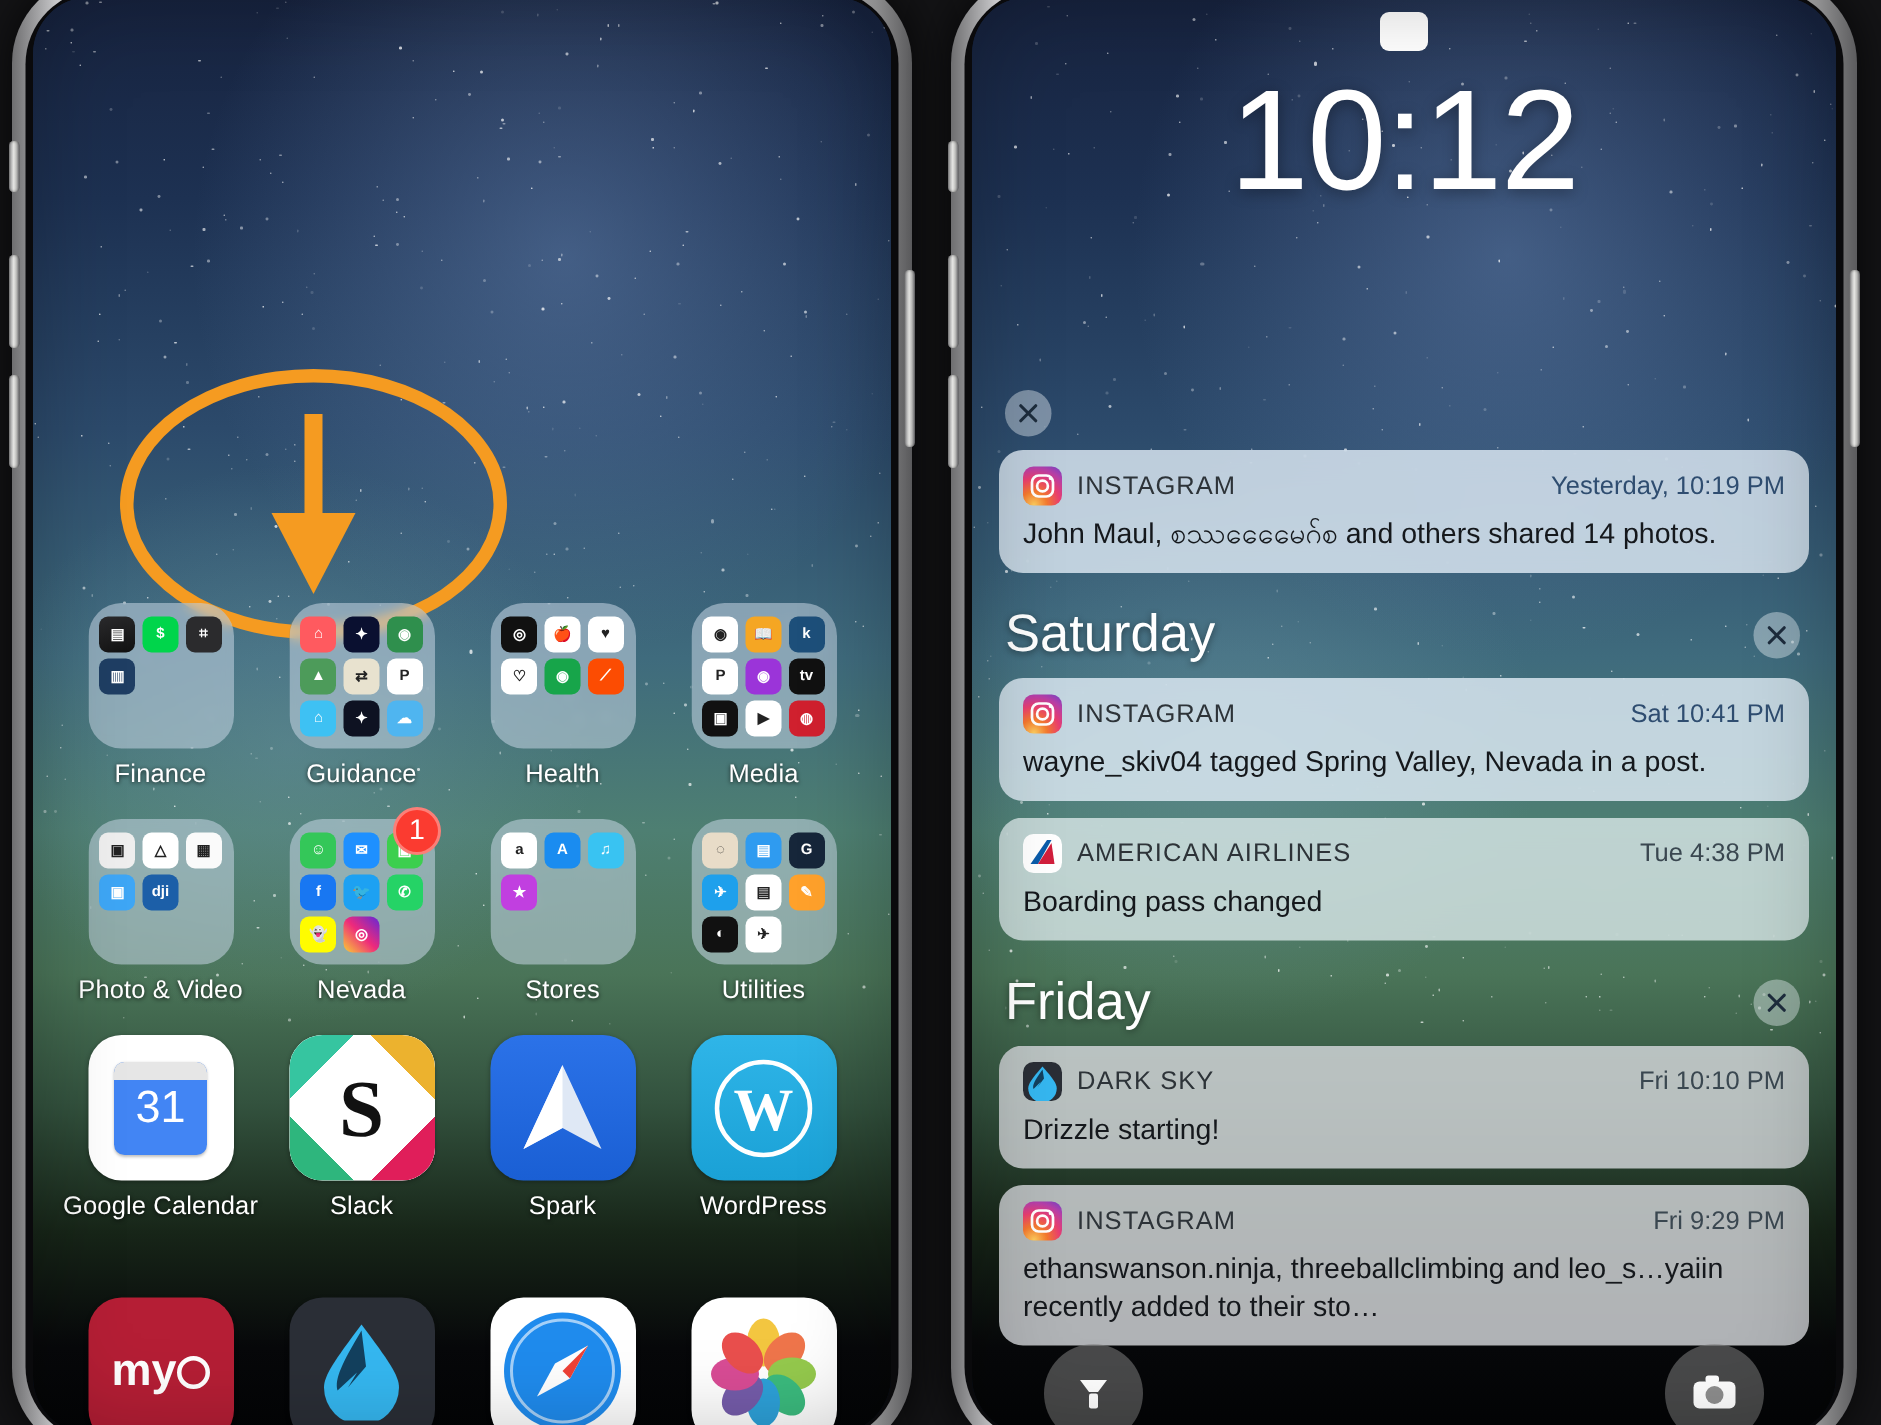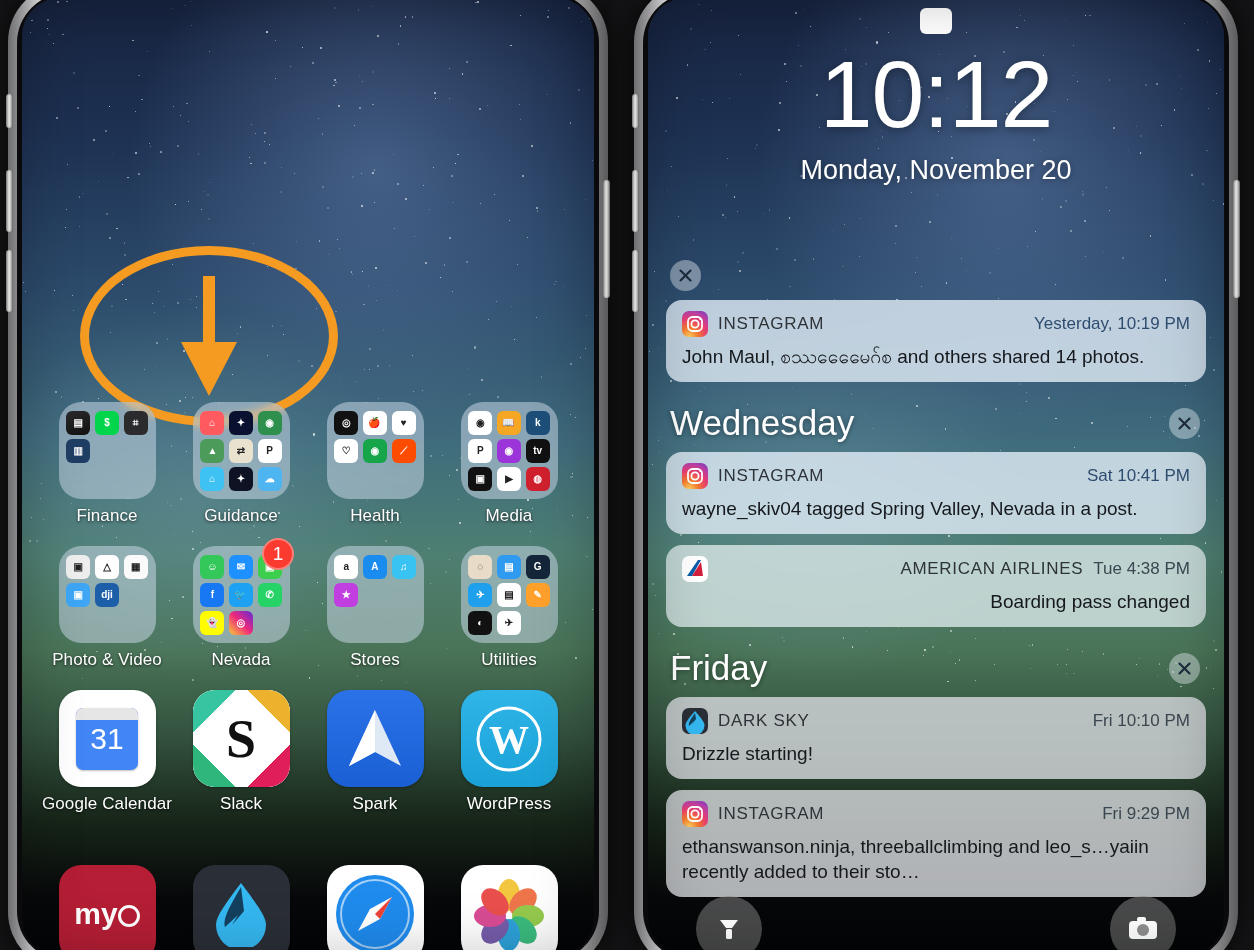--- a/index.html
+++ b/index.html
@@ -134,21 +134,21 @@
     background: rgba(235,242,248,.42);
     display: flex; align-items: center; justify-content: center;
     border: none; cursor: pointer;
   }
   .notif-card {
     border-radius: 16px; padding: 11px 16px 13px;
     margin-bottom: 11px;
     background: rgba(226,238,247,.80);
     backdrop-filter: blur(10px);
   }
-  .notif-card.warm { background: rgba(222,234,236,.78); text-align: right; }
+  .notif-card.warm { background: rgba(222,234,236,.78); }
   .notif-card.grey { background: rgba(214,216,220,.82); }
   .notif-head { display: flex; align-items: center; gap: 10px; }
   .notif-app-icon { width: 26px; height: 26px; border-radius: 7px; flex: none; position: relative; overflow: hidden; }
   .notif-app { font-size: 17px; letter-spacing: .7px; color: #2d3338; flex: 1; }
   .notif-time { font-size: 17px; color: #2f4d70; white-space: nowrap; }
   .notif-time.dim { color: #3a4750; }
   .notif-body { margin-top: 7px; font-size: 19px; color: #15181c; line-height: 1.32; }
 
   .quick-actions { position: absolute; left: 0; right: 0; bottom: -6px; display: flex; justify-content: space-between; padding: 0 48px; }
   .qa-btn { width: 66px; height: 66px; border-radius: 50%; background: rgba(128,128,128,.55);
@@ -1232,21 +1232,20 @@
           <span class="st" style="left:68.2454561042524%;top:51.925925925925924%;width:0.453176011659808px;height:0.453176011659808px;opacity:0.25999871399176955"></span>
           <span class="st" style="left:34.203960905349795%;top:37.5641975308642%;width:1.717886231138546px;height:1.717886231138546px;opacity:0.5995949074074074"></span>
         </div>
 
       <div class="lock-top">
         <div class="lock-icon">
 
           <div class="lock-body"></div>
         </div>
         <div class="lock-time">10:12</div>
-        <div class="lock-date">Monday, November 20</div>
       </div>
 
       <div class="notif-list" id="notif-list">
           <div class="notif-group">
             <div class="group-head">
      <button class="clear-btn">
        <svg width="17" height="17" viewBox="0 0 17 17">
          <line x1="3.5" y1="3.5" x2="13.5" y2="13.5" stroke="#1d2c3c" stroke-width="2.1" stroke-linecap="round"></line>
          <line x1="13.5" y1="3.5" x2="3.5" y2="13.5" stroke="#1d2c3c" stroke-width="2.1" stroke-linecap="round"></line>
        </svg>
@@ -1261,21 +1260,21 @@
                     <circle cx="18.2" cy="8" r="1" fill="#fff"></circle>
                   </svg></span>
          <span class="notif-app">INSTAGRAM</span>
          <span class="notif-time ">Yesterday, 10:19 PM</span>
        </div>
        <div class="notif-body">John Maul, စဿမေေေေဂ်စ and others shared 14 photos.</div>
             </div>
           </div>
           <div class="notif-group">
             <div class="group-head">
-              <span class="group-title">Wednesday</span>
+              <span class="group-title">Saturday</span>
      <button class="clear-btn">
        <svg width="17" height="17" viewBox="0 0 17 17">
          <line x1="3.5" y1="3.5" x2="13.5" y2="13.5" stroke="#1d2c3c" stroke-width="2.1" stroke-linecap="round"></line>
          <line x1="13.5" y1="3.5" x2="3.5" y2="13.5" stroke="#1d2c3c" stroke-width="2.1" stroke-linecap="round"></line>
        </svg>
               </button>
             </div>
             <div class="notif-card ">
               <div class="notif-head">
          <span class="notif-app-icon" style="background:radial-gradient(circle at 28% 98%,#FDCB5C 0%,#F4792E 28%,#E93E6F 55%,#B63FA8 78%,#6A43C6 100%)">

